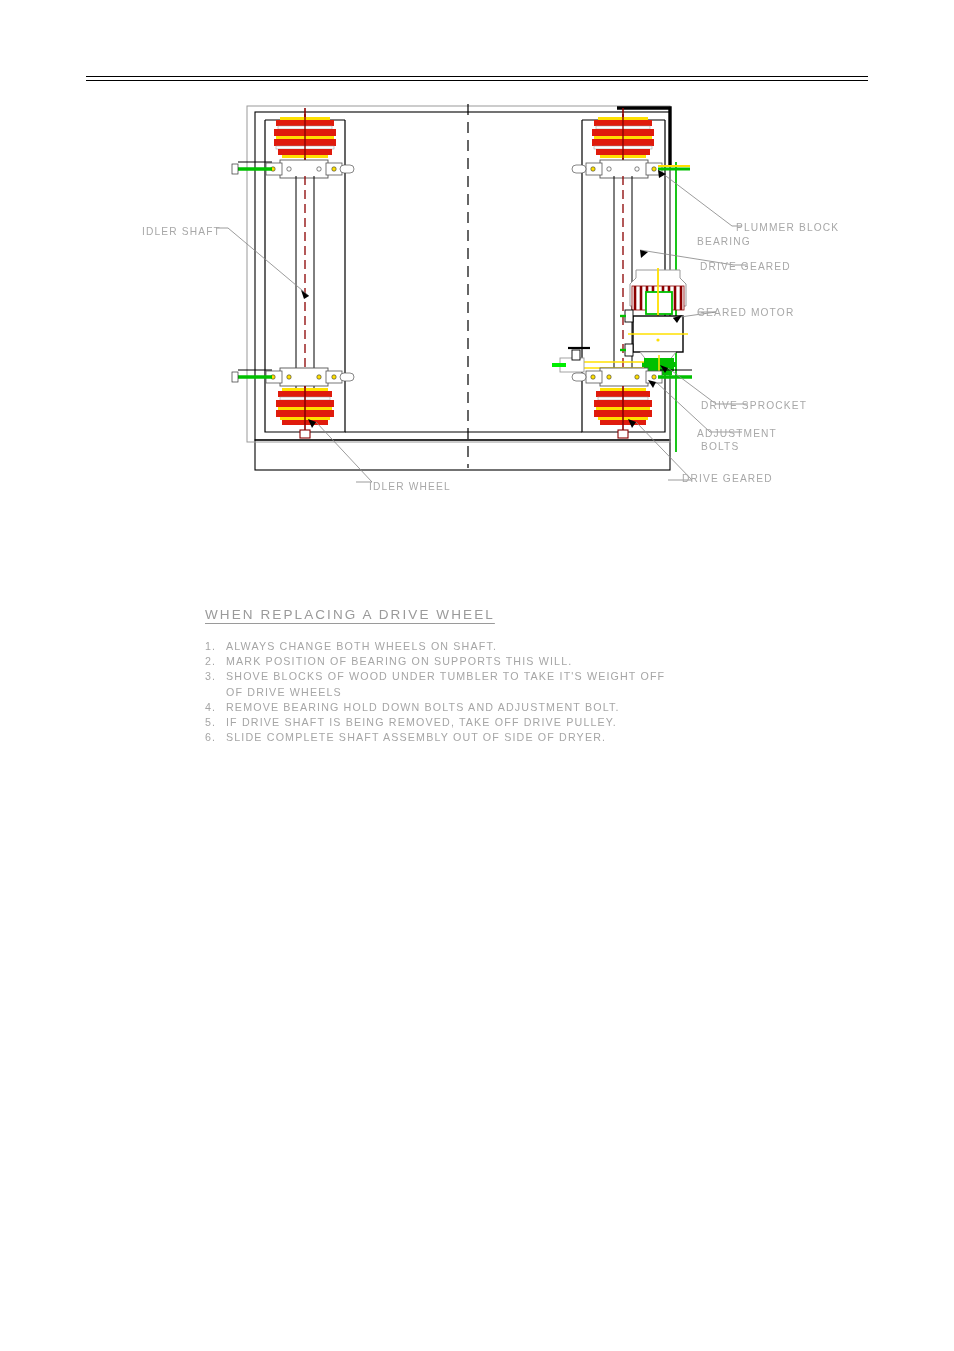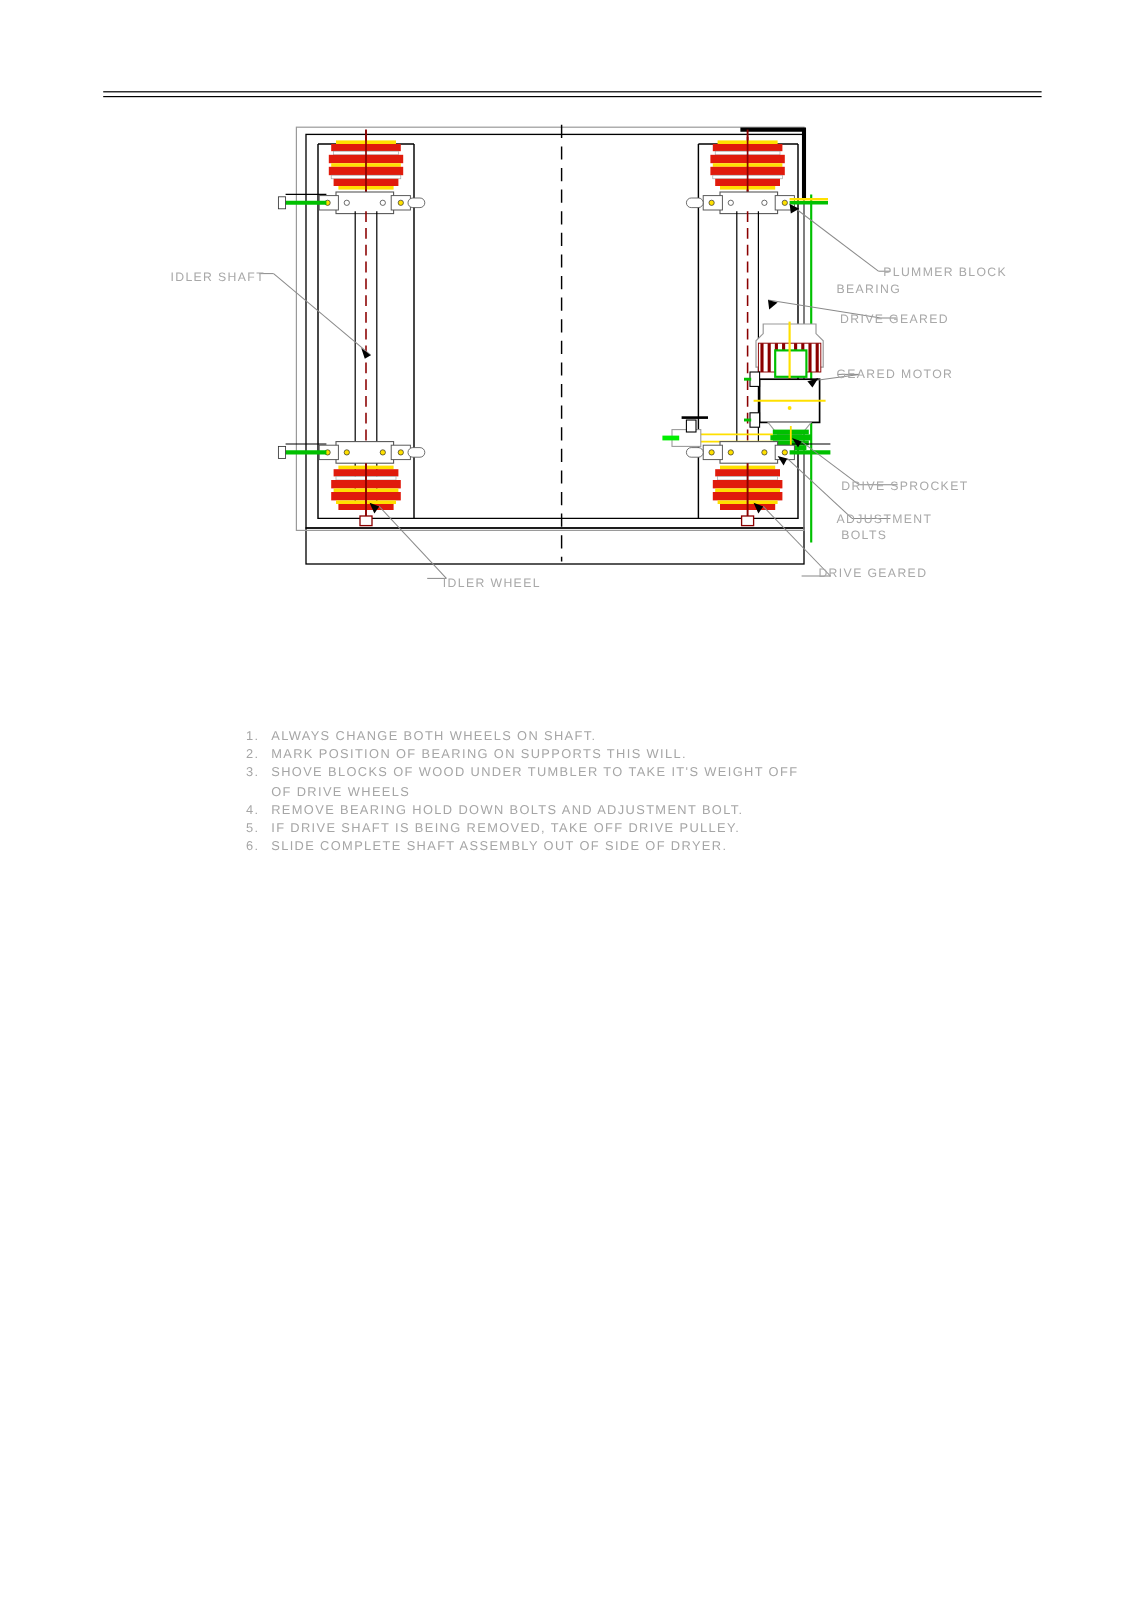--- a/index.html
+++ b/index.html
@@ -340,20 +340,21 @@
 
   <div style="position:absolute;left:697px;top:428px;">ADJUSTMENT</div>
   <div style="position:absolute;left:701px;top:441px;">BOLTS</div>
 
   <div style="position:absolute;left:682px;top:473px;">DRIVE GEARED</div>
 
   <div style="position:absolute;left:369px;top:481px;text-align:center;">IDLER WHEEL</div>
 </div>
 
 <div id="instructions">
+  <div class="sect-title">WHEN REPLACING A DRIVE WHEEL</div>
   <ol>
     <li>
       <span class="num">1.</span>
       <span class="cont">ALWAYS CHANGE BOTH WHEELS ON SHAFT.</span>
     </li>
     <li>
       <span class="num">2.</span>
       <span class="cont">MARK POSITION OF BEARING ON SUPPORTS THIS WILL.</span>
     </li>
     <li>

